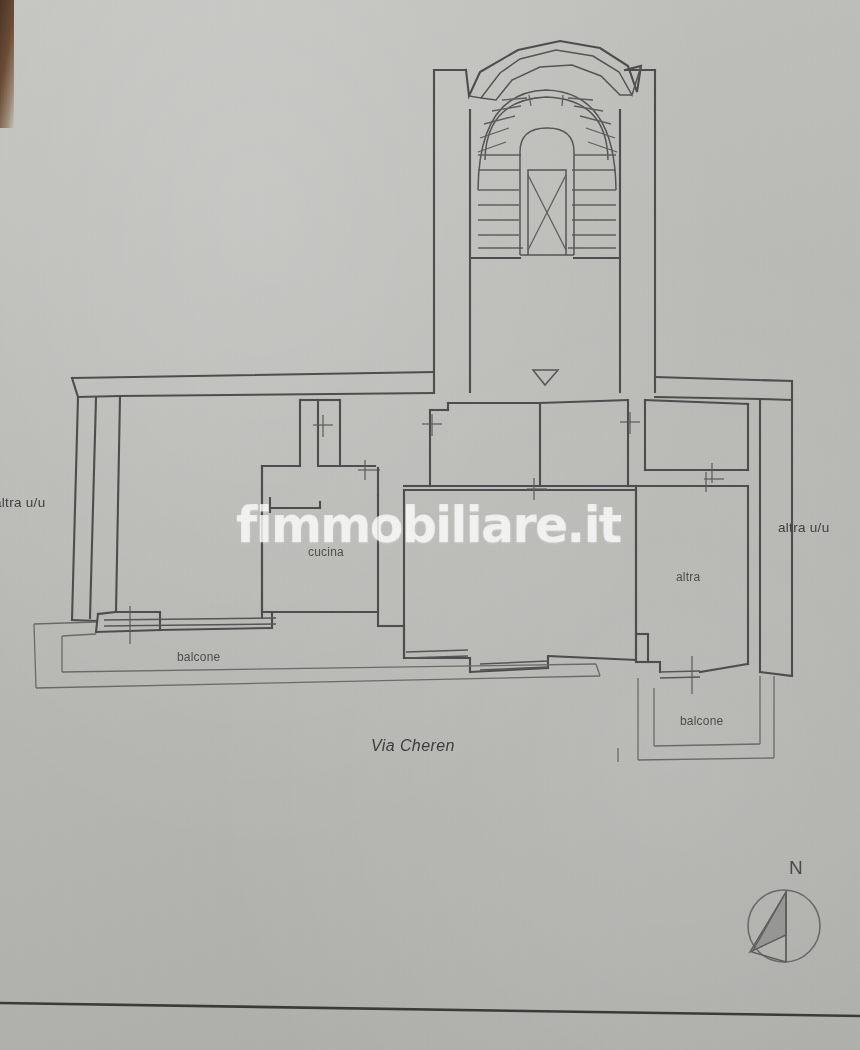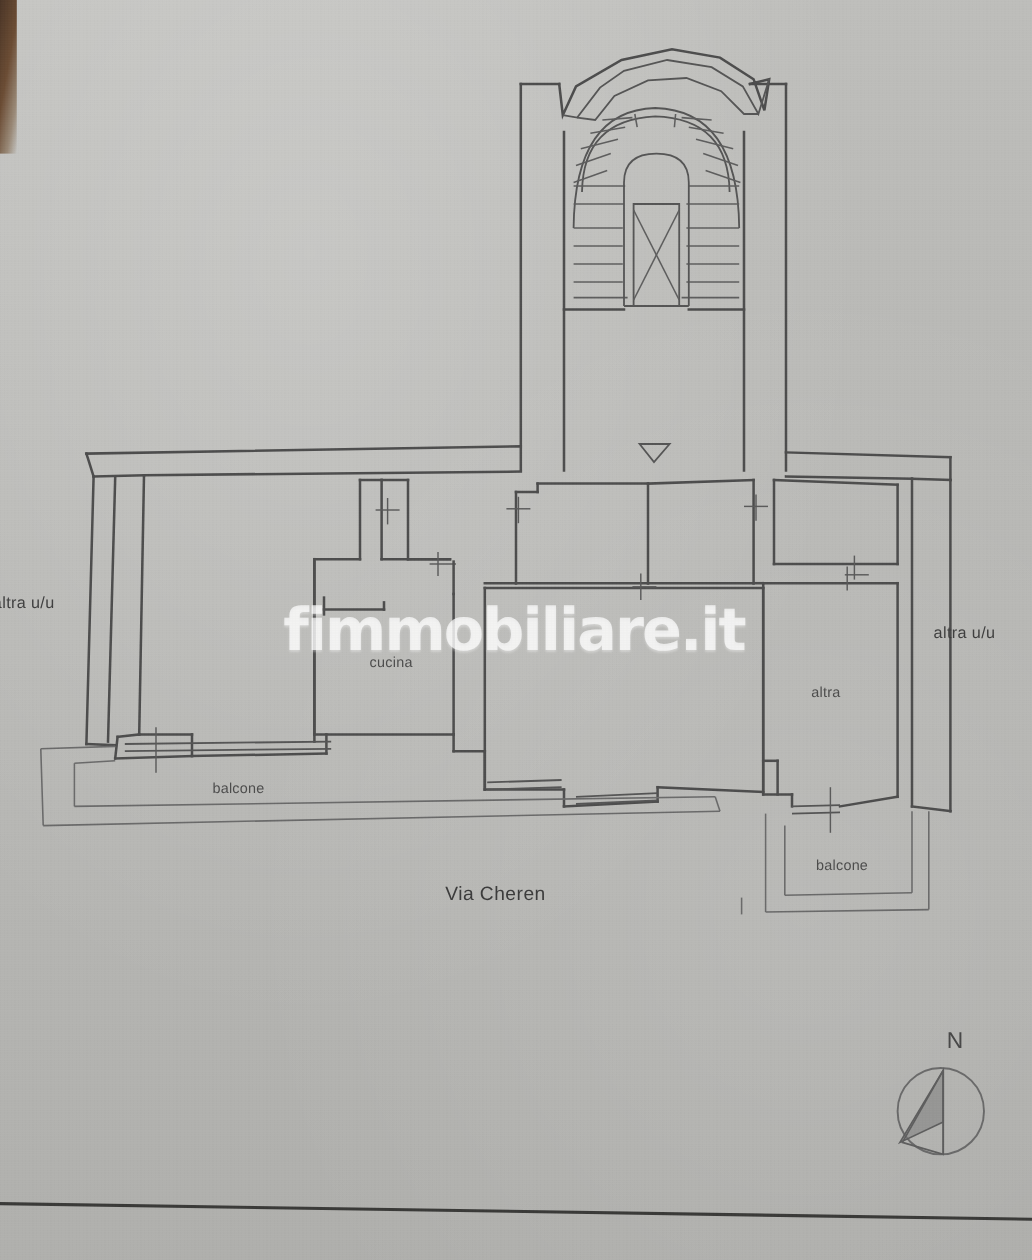--- a/index.html
+++ b/index.html
@@ -278,21 +278,21 @@
   </div>
 
   <div class="lbl lbl-room" style="left:308px;top:545px;">cucina</div>
 
   <div class="lbl lbl-room" style="left:676px;top:570px;">altra</div>
 
   <div class="lbl lbl-room" style="left:177px;top:650px;">balcone</div>
 
   <div class="lbl lbl-room" style="left:680px;top:714px;">balcone</div>
 
-  <div class="lbl lbl-street" style="left:371px;top:737px;">Via Cheren</div>
+  <div class="lbl lbl-street" style="left:371px;top:737px;font-style:italic;">Via Cheren</div>
 
   <div class="lbl lbl-side" style="left:-6px;top:495px;">altra u/u</div>
 
   <div class="lbl lbl-side" style="left:778px;top:520px;">altra u/u</div>
 
   <div class="lbl lbl-n" style="left:789px;top:857px;">N</div>
 
   <div id="grain"></div>
 </div>
 

